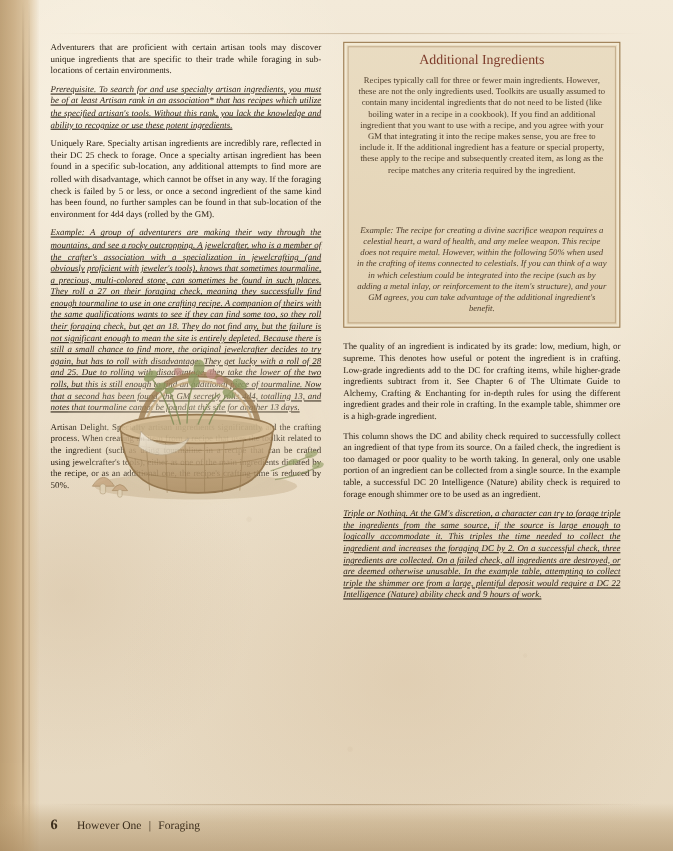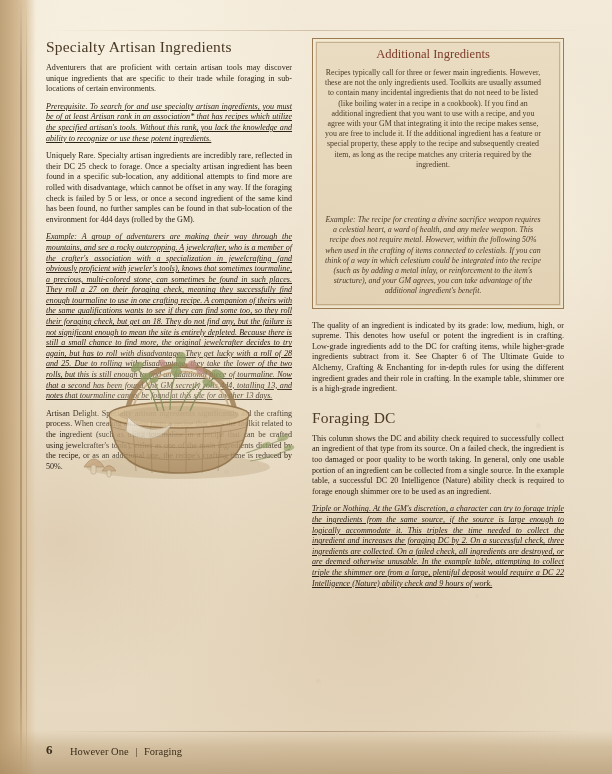--- a/index.html
+++ b/index.html
@@ -113,21 +113,21 @@
     font-style: italic;
     font-size: 7.8px;
     line-height: 10.3px;
   }
 
   
   .sidebox {
     position: relative;
     border: 1px solid #9b7b4f;
     background: linear-gradient(180deg, rgba(232,218,190,0.85), rgba(224,206,174,0.85));
-    padding: 8px 21px 11px 11px;
+    padding: 8px 11px 11px 11px;
     margin-bottom: 12px;
     box-shadow: inset 0 0 0 2px rgba(255,250,235,0.45);
   }
   .sidebox:before {
     content: "";
     position: absolute;
     inset: 3px;
     border: 1px solid rgba(155,123,79,0.45);
     pointer-events: none;
   }
@@ -204,21 +204,20 @@
 <div class="page">
   <div class="grain"></div>
   <div class="left-band">
     <div class="left-band-inner"></div>
   </div>
   <div class="top-rule"></div>
 
   <div class="content">
 
     <div class="col-left">
-      <h2 class="section-title">Specialty Artisan Ingredients</h2>
 
       <p>Adventurers that are proficient with certain artisan tools may discover unique ingredients that are specific to their trade while foraging in sub-locations of certain environments.</p>
       <p class="it">Prerequisite. To search for and use specialty artisan ingredients, you must be of at least Artisan rank in an association* that has recipes which utilize the specified artisan's tools. Without this rank, you lack the knowledge and ability to recognize or use these potent ingredients.</p>
       <p>Uniquely Rare. Specialty artisan ingredients are incredibly rare, reflected in their DC 25 check to forage. Once a specialty artisan ingredient has been found in a specific sub-location, any additional attempts to find more are rolled with disadvantage, which cannot be offset in any way. If the foraging check is failed by 5 or less, or once a second ingredient of the same kind has been found, no further samples can be found in that sub-location of the environment for 4d4 days (rolled by the GM).</p>
       <p class="it">Example: A group of adventurers are making their way through the mountains, and see a rocky outcropping. A jewelcrafter, who is a member of the crafter's association with a specialization in jewelcrafting (and obviously proficient with jeweler's tools), knows that sometimes tourmaline, a precious, multi-colored stone, can sometimes be found in such places. They roll a 27 on their foraging check, meaning they successfully find enough tourmaline to use in one crafting recipe. A companion of theirs with the same qualifications wants to see if they can find some too, so they roll their foraging check, but get an 18. They do not find any, but the failure is not significant enough to mean the site is entirely depleted. Because there is still a small chance to find more, the original jewelcrafter decides to try again, but has to roll with disadvantage. They get lucky with a roll of 28 and 25. Due to rolling with disadvantage, they take the lower of the two rolls, but this is still enough to find an additional piece of tourmaline. Now that a second has been found, the GM secretly rolls 4d4, totalling 13, and notes that tourmaline cannot be found at this site for another 13 days.</p>
       <p>Artisan Delight. Specialty artisan ingredients significantly aid the crafting process. When creating an item from a recipe that uses the toolkit related to the ingredient (such as using tourmaline in a recipe that can be crafted using jewelcrafter's tools), either as one of the main ingredients dictated by the recipe, or as an additional one, the recipe's crafting time is reduced by 50%.</p>
 
       <div class="illustration">
         <svg viewBox="0 0 268 196" width="268" height="196" xmlns="http://www.w3.org/2000/svg">
           <defs>
@@ -307,21 +306,20 @@
     <div class="col-right">
 
       <div class="sidebox">
         <h3>Additional Ingredients</h3>
         <p>Recipes typically call for three or fewer main ingredients. However, these are not the only ingredients used. Toolkits are usually assumed to contain many incidental ingredients that do not need to be listed (like boiling water in a recipe in a cookbook). If you find an additional ingredient that you want to use with a recipe, and you agree with your GM that integrating it into the recipe makes sense, you are free to include it. If the additional ingredient has a feature or special property, these apply to the recipe and subsequently created item, as long as the recipe matches any criteria required by the ingredient.</p>
         <p class="example">Example: The recipe for creating a divine sacrifice weapon requires a celestial heart, a ward of health, and any melee weapon. This recipe does not require metal. However, within the following 50% when used in the crafting of items connected to celestials. If you can think of a way in which celestium could be integrated into the recipe (such as by adding a metal inlay, or reinforcement to the item's structure), and your GM agrees, you can take advantage of the additional ingredient's benefit.</p>
       </div>
 
       <p>The quality of an ingredient is indicated by its grade: low, medium, high, or supreme. This denotes how useful or potent the ingredient is in crafting. Low-grade ingredients add to the DC for crafting items, while higher-grade ingredients subtract from it. See Chapter 6 of The Ultimate Guide to Alchemy, Crafting &amp; Enchanting for in-depth rules for using the different ingredient grades and their role in crafting. In the example table, shimmer ore is a high-grade ingredient.</p>
 
-      <h2 class="section-title spaced">Foraging DC</h2>
       <p>This column shows the DC and ability check required to successfully collect an ingredient of that type from its source. On a failed check, the ingredient is too damaged or poor quality to be worth taking. In general, only one usable portion of an ingredient can be collected from a single source. In the example table, a successful DC 20 Intelligence (Nature) ability check is required to forage enough shimmer ore to be used as an ingredient.</p>
       <p class="it">Triple or Nothing. At the GM's discretion, a character can try to forage triple the ingredients from the same source, if the source is large enough to logically accommodate it. This triples the time needed to collect the ingredient and increases the foraging DC by 2. On a successful check, three ingredients are collected. On a failed check, all ingredients are destroyed, or are deemed otherwise unusable. In the example table, attempting to collect triple the shimmer ore from a large, plentiful deposit would require a DC 22 Intelligence (Nature) ability check and 9 hours of work.</p>
     </div>
   </div>
 
   <div class="footer">
     <div class="footer-bar"></div>
     <div class="footer-rule"></div>
     <div class="page-number">6</div>
     <div class="footer-text">

